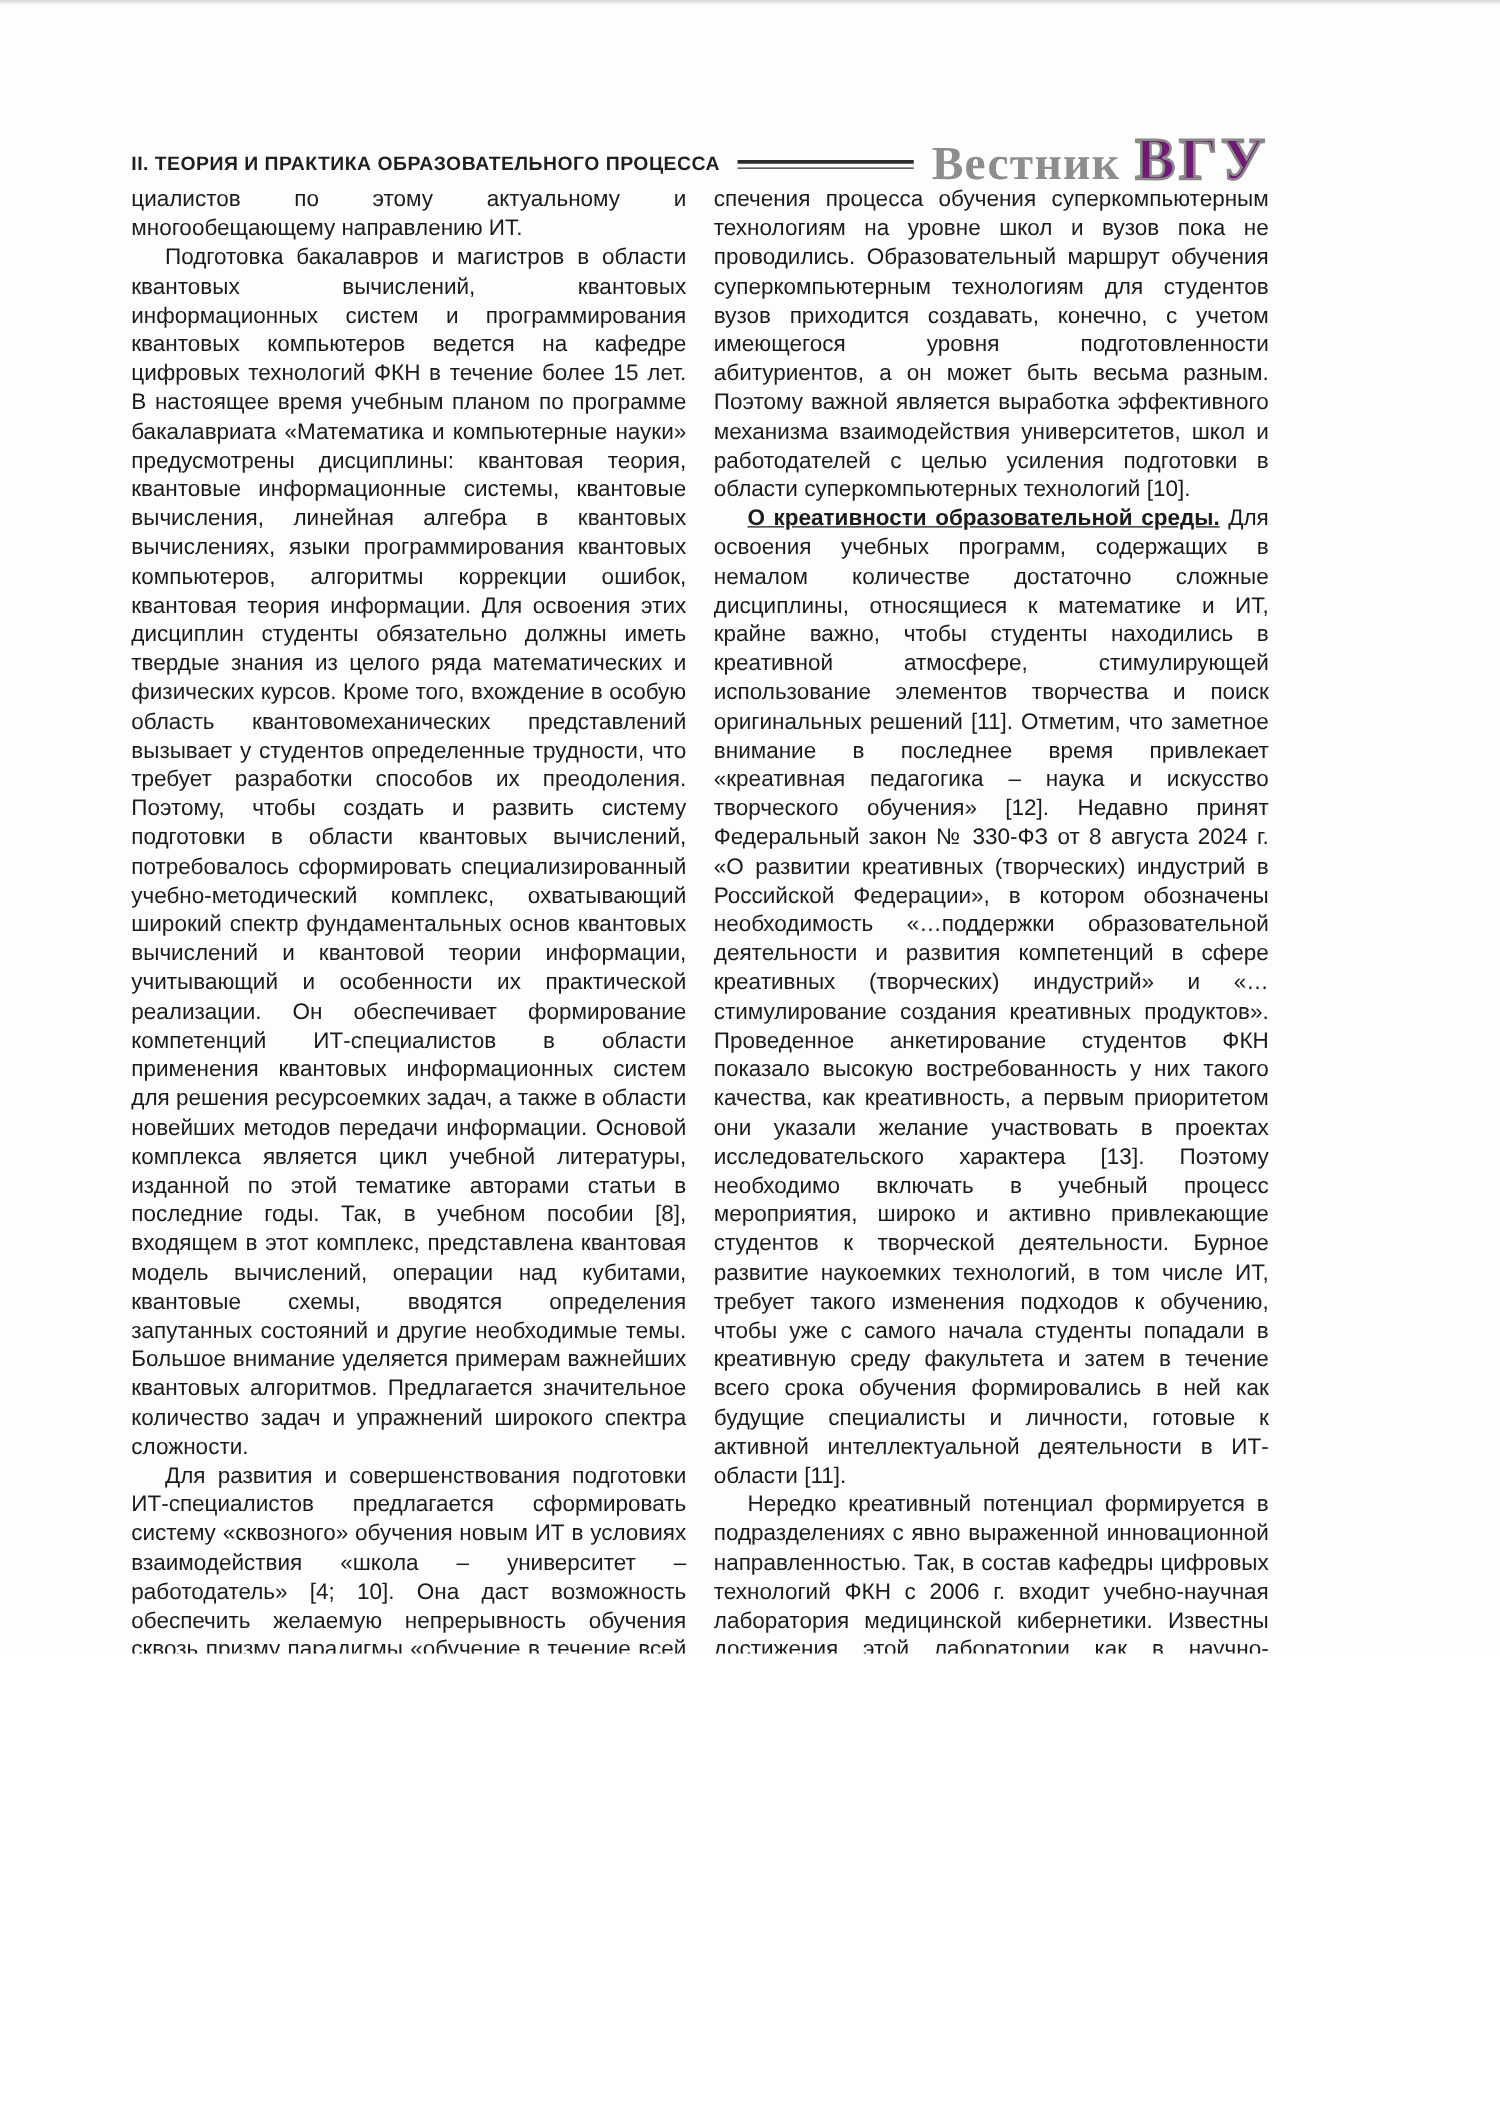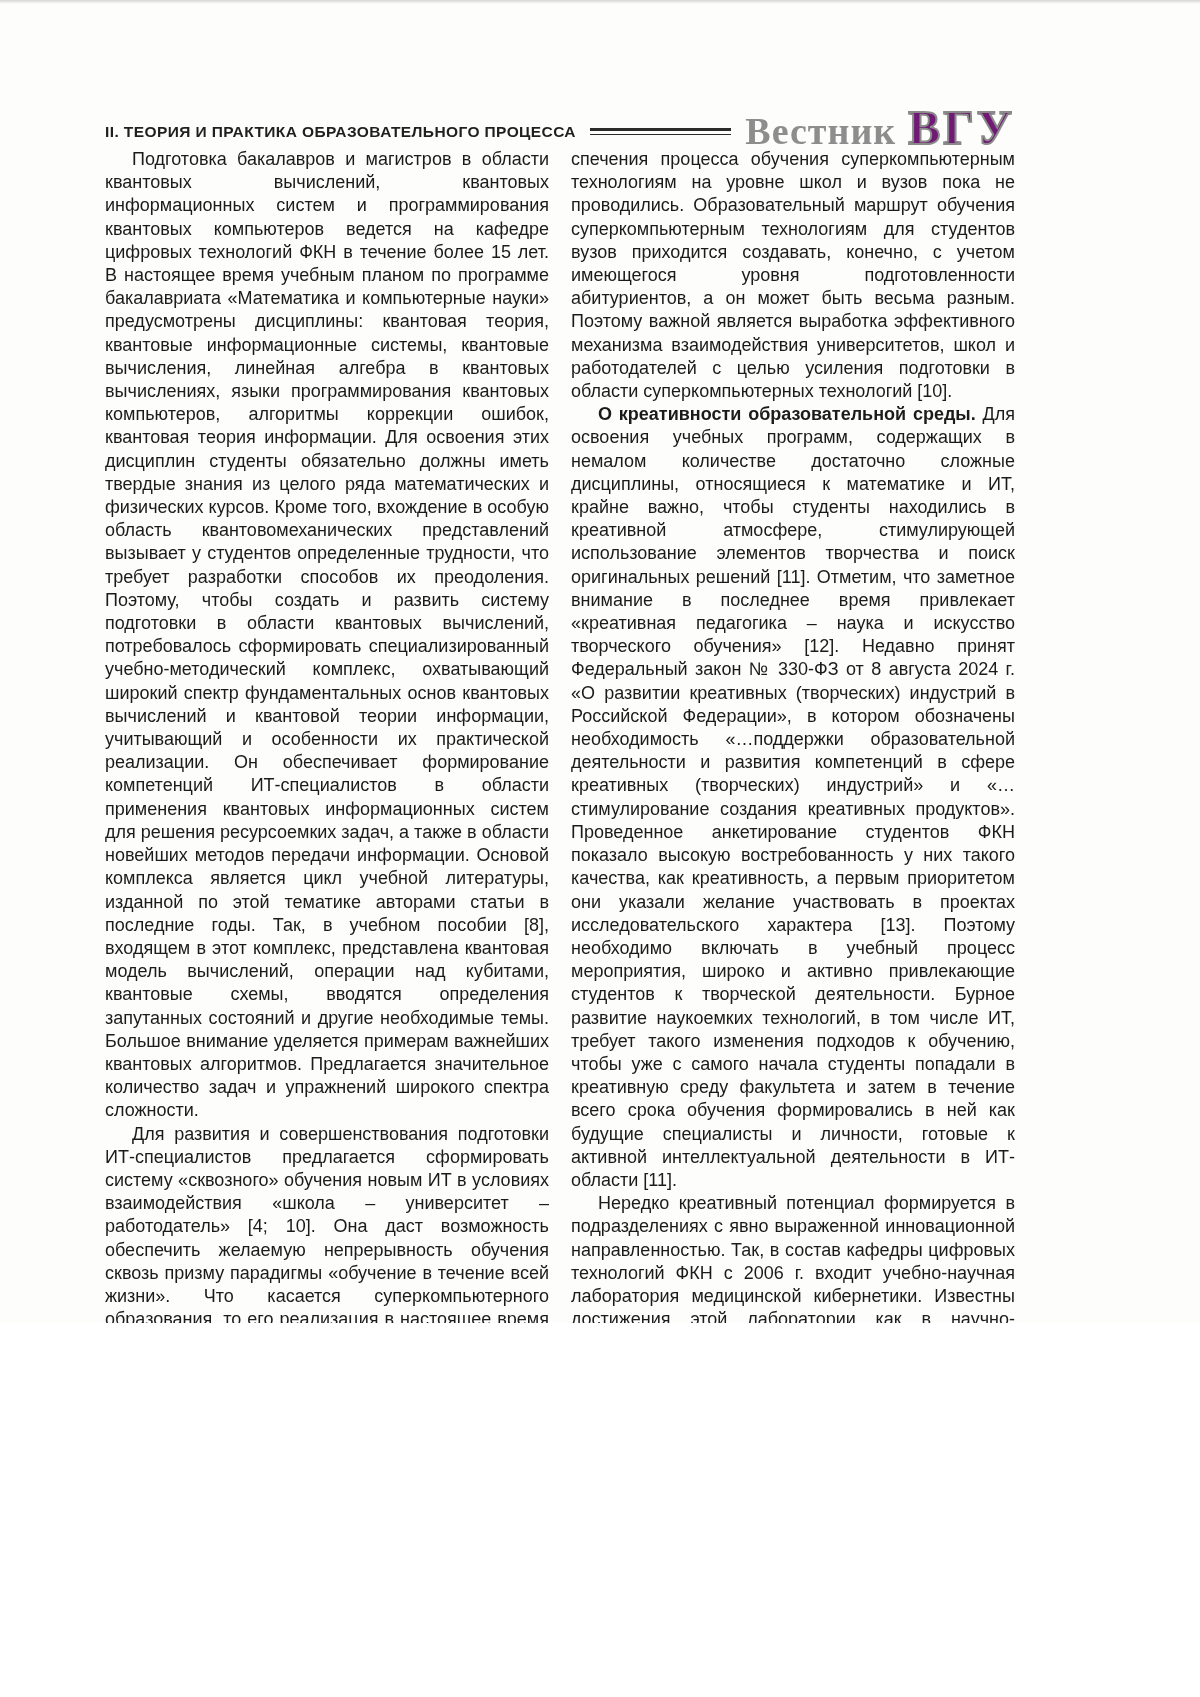--- a/index.html
+++ b/index.html
@@ -87,20 +87,21 @@
     line-height: 23.2px;
     color: #1b1b1b;
     hyphens: auto;
     -webkit-hyphens: auto;
   }
   .para.first {
     text-indent: 0;
   }
   .lead {
     font-weight: bold;
+    text-decoration: underline;
   }
   
   .footer {
     position: absolute;
     top: 1452px;
     left: 105px;
     width: 910px;
     display: flex;
     align-items: center;
   }
@@ -129,20 +130,21 @@
     <div class="header-rule"></div>
     <div class="journal-logo">
       <span class="logo-word">Вестник</span>
       <span class="logo-abbr">ВГУ</span>
     </div>
   </div>
 
   <div class="columns">
 
     <div class="col">
+      <p class="para first">циалистов по этому актуальному и многообещающему направлению ИТ.</p>
       <p class="para">Подготовка бакалавров и магистров в области квантовых вычислений, квантовых информационных систем и программирования квантовых компьютеров ведется на кафедре цифровых технологий ФКН в течение более 15 лет. В настоящее время учебным планом по программе бакалавриата «Математика и компьютерные науки» предусмотрены дисциплины: квантовая теория, квантовые информационные системы, квантовые вычисления, линейная алгебра в квантовых вычислениях, языки программирования квантовых компьютеров, алгоритмы коррекции ошибок, квантовая теория информации. Для освоения этих дисциплин студенты обязательно должны иметь твердые знания из целого ряда математических и физических курсов. Кроме того, вхождение в особую область квантовомеханических представлений вызывает у студентов определенные трудности, что требует разработки способов их преодоления. Поэтому, чтобы создать и развить систему подготовки в области квантовых вычислений, потребовалось сформировать специализированный учебно-методический комплекс, охватывающий широкий спектр фундаментальных основ квантовых вычислений и квантовой теории информации, учитывающий и особенности их практической реализации. Он обеспечивает формирование компетенций ИТ-специалистов в области применения квантовых информационных систем для решения ресурсоемких задач, а также в области новейших методов передачи информации. Основой комплекса является цикл учебной литературы, изданной по этой тематике авторами статьи в последние годы. Так, в учебном пособии [8], входящем в этот комплекс, представлена квантовая модель вычислений, операции над кубитами, квантовые схемы, вводятся определения запутанных состояний и другие необходимые темы. Большое внимание уделяется примерам важнейших квантовых алгоритмов. Предлагается значительное количество задач и упражнений широкого спектра сложности.</p>
       <p class="para">Для развития и совершенствования подготовки ИТ-специалистов предлагается сформировать систему «сквозного» обучения новым ИТ в условиях взаимодействия «школа – университет – работодатель» [4; 10]. Она даст возможность обеспечить желаемую непрерывность обучения сквозь призму парадигмы «обучение в течение всей жизни». Что касается суперкомпьютерного образования, то его реализация в настоящее время носит дискретный характер, систематические исследования организационно-методологического обе-</p>
     </div>
 
     <div class="col">
       <p class="para first">спечения процесса обучения суперкомпьютерным технологиям на уровне школ и вузов пока не проводились. Образовательный маршрут обучения суперкомпьютерным технологиям для студентов вузов приходится создавать, конечно, с учетом имеющегося уровня подготовленности абитуриентов, а он может быть весьма разным. Поэтому важной является выработка эффективного механизма взаимодействия университетов, школ и работодателей с целью усиления подготовки в области суперкомпьютерных технологий [10].</p>
       <p class="para"><b class="lead">О креативности образовательной среды.</b><span> Для освоения учебных программ, содержащих в немалом количестве достаточно сложные дисциплины, относящиеся к математике и ИТ, крайне важно, чтобы студенты находились в креативной атмосфере, стимулирующей использование элементов творчества и поиск оригинальных решений [11]. Отметим, что заметное внимание в последнее время привлекает «креативная педагогика – наука и искусство творческого обучения» [12]. Недавно принят Федеральный закон № 330-ФЗ от 8 августа 2024 г. «О развитии креативных (творческих) индустрий в Российской Федерации», в котором обозначены необходимость «…поддержки образовательной деятельности и развития компетенций в сфере креативных (творческих) индустрий» и «…стимулирование создания креативных продуктов». Проведенное анкетирование студентов ФКН показало высокую востребованность у них такого качества, как креативность, а первым приоритетом они указали желание участвовать в проектах исследовательского характера [13]. Поэтому необходимо включать в учебный процесс мероприятия, широко и активно привлекающие студентов к творческой деятельности. Бурное развитие наукоемких технологий, в том числе ИТ, требует такого изменения подходов к обучению, чтобы уже с самого начала студенты попадали в креативную среду факультета и затем в течение всего срока обучения формировались в ней как будущие специалисты и личности, готовые к активной интеллектуальной деятельности в ИТ-области [11].</span></p>
       <p class="para">Нередко креативный потенциал формируется в подразделениях с явно выраженной инновационной направленностью. Так, в состав кафедры цифровых технологий ФКН с 2006 г. входит учебно-научная лаборатория медицинской кибернетики. Известны достижения этой лаборатории как в научно-исследовательской деятельности, так и в подготовке специалистов высокого уровня. Лаборатория представляет собой инновационный научно-образовательный комплекс, в котором проводится широкий круг разнообразных медико-био-</p>
     </div>
 

